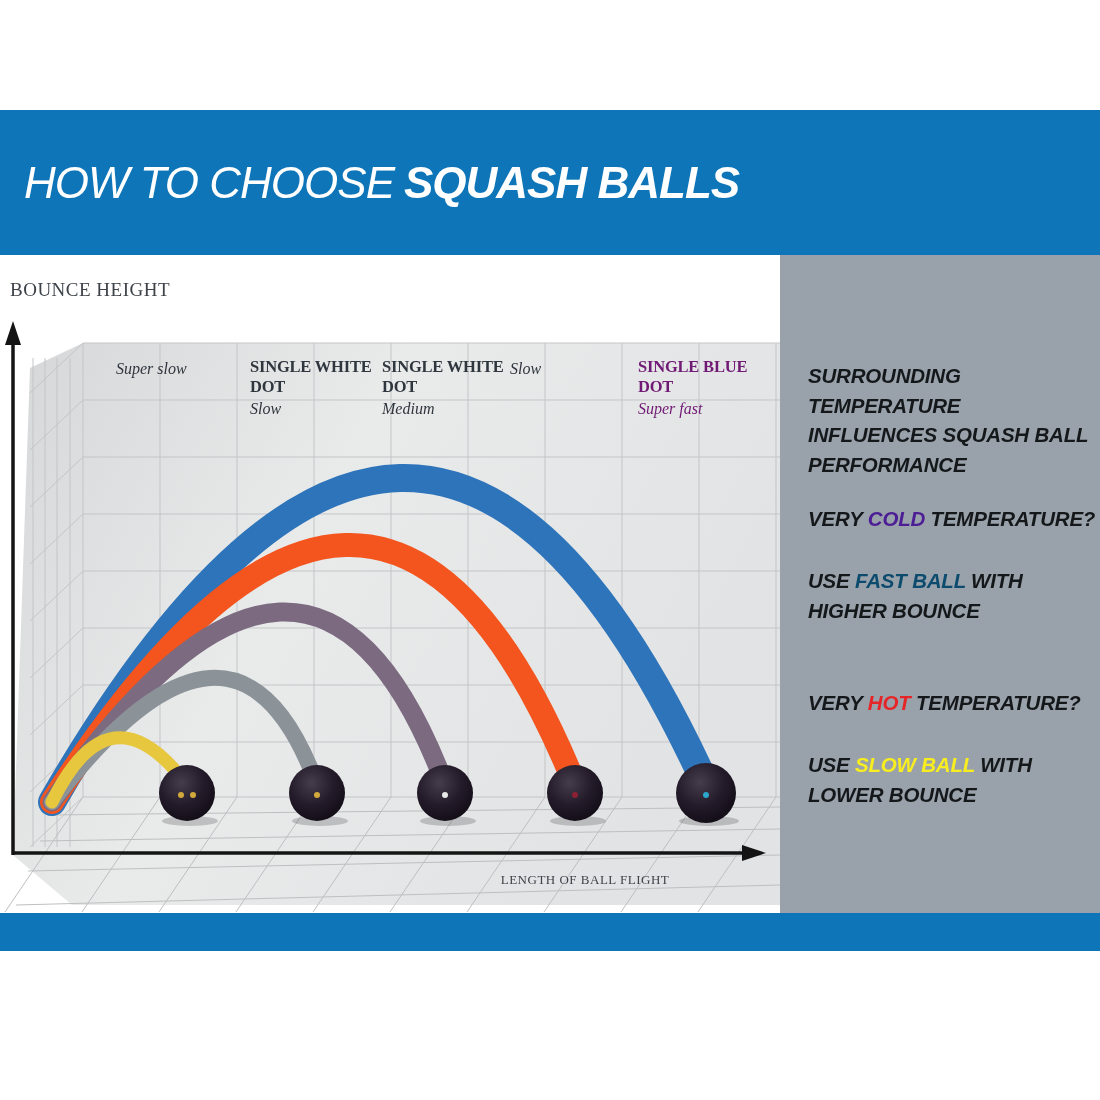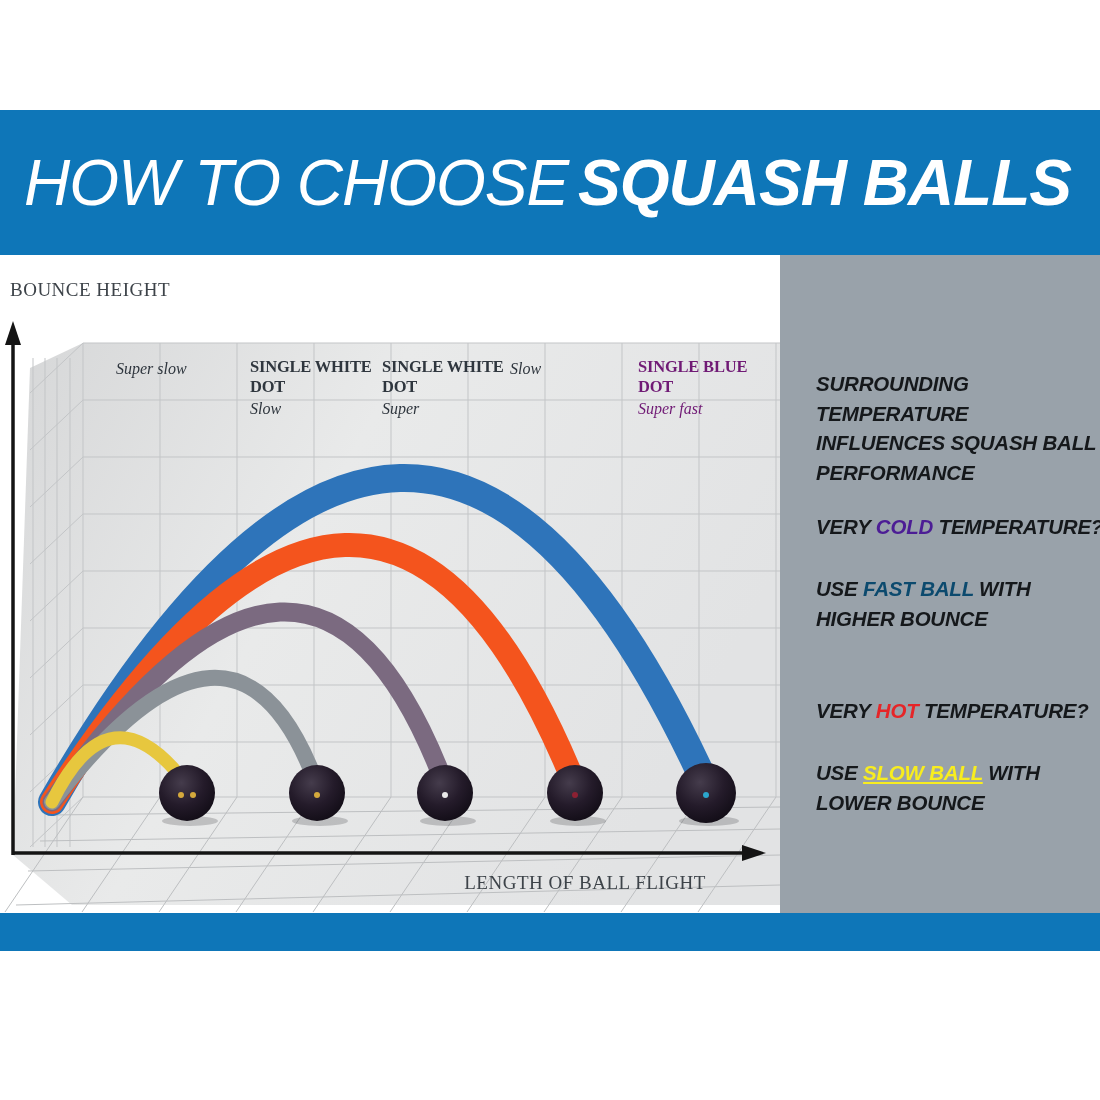--- a/index.html
+++ b/index.html
@@ -1,52 +1,52 @@
 <!DOCTYPE html>
 <html><head>
 <meta charset="utf-8">
 <style>
   html,body{margin:0;padding:0;background:#ffffff;}
   .page{position:relative;width:1100px;height:1100px;background:#ffffff;overflow:hidden;
         font-family:"Liberation Sans",sans-serif;}
   
   .title-bar{position:absolute;left:0;top:110px;width:1100px;height:145px;background:#0e76b8;
              display:flex;align-items:center;}
-  .title-bar h1{margin:0 0 0 24px;color:#ffffff;font-style:italic;font-size:64px;line-height:1;
+  .title-bar h1{margin:0 0 0 24px;color:#ffffff;font-style:italic;font-size:44px;line-height:1;
                 letter-spacing:-1px;white-space:nowrap;}
   .t-light{font-weight:300;}
   .t-bold{font-weight:700;margin-left:10px;}
   
   .content{position:absolute;left:0;top:255px;width:1100px;height:658px;}
   .chart{position:absolute;left:0;top:0;width:780px;height:658px;font-family:Liberation Serif, serif;}
   .chart svg{position:absolute;left:0;top:0;}
   .y-label{position:absolute;left:10px;top:24px;font-size:19px;letter-spacing:.5px;color:#3d4349;}
   .x-label{position:absolute;left:420px;top:617px;width:330px;text-align:center;
-           font-size:19px;letter-spacing:.5px;color:#3d4349;}
+           font-size:13px;letter-spacing:.5px;color:#3d4349;}
   .col-label{position:absolute;top:102px;width:124px;color:#2f363e;}
   .col-name{font-weight:700;font-size:16.5px;line-height:1.2;letter-spacing:-.2px;}
   .col-speed{font-style:italic;font-size:16px;margin-top:3px;}
   
   .grid-line{stroke:#c3c5c7;stroke-width:1;fill:none;}
   .grid-line.floor{stroke:#bdbfc1;}
   .axis{stroke:#141414;stroke-width:3.5;fill:none;}
   .axis-head{fill:#141414;stroke:none;}
   
   .sidebar{position:absolute;left:780px;top:0;width:320px;height:658px;background:#99a2aa;}
   .sb-item{position:absolute;left:20px;width:282px;color:#15181b;font-weight:700;font-style:italic;
-           font-size:20.5px;line-height:1.45;letter-spacing:-.2px;margin:16px;}
+           font-size:20.5px;line-height:1.45;letter-spacing:-.2px;margin:8px;}
   .sb-intro{top:98px;}
   .sb-cold-q{top:241px;width:300px;white-space:nowrap;}
   .sb-cold-a{top:303px;width:252px;}
   .sb-hot-q{top:425px;width:300px;white-space:nowrap;}
   .sb-hot-a{top:487px;width:252px;}
   .w-cold{color:#ffffff;}
   .w-fast{color:#2b3aa0;}
   .w-hot{color:#e62528;}
-  .w-slow{color:#f8ed1f;text-decoration:underline;}
+  .w-slow{color:#f8ed1f;}
   
   .bottom-bar{position:absolute;left:0;top:913px;width:1100px;height:38px;background:#0e76b8;}
 </style>
 </head>
 <body>
 
 <div class="page">
 
   <header class="title-bar" style="background: rgb(14, 118, 184);">
     <h1><span class="t-light">HOW TO CHOOSE</span><span class="t-bold">SQUASH BALLS</span></h1>
@@ -122,21 +122,21 @@
       <div id="col-labels">
           <div class="col-label" style="left: 116px; color: rgb(47, 54, 62);">
             <div class="col-speed">Super slow</div>
           </div>
           <div class="col-label" style="left: 250px; color: rgb(47, 54, 62);">
             <div class="col-name">SINGLE WHITE DOT</div>
             <div class="col-speed">Slow</div>
           </div>
           <div class="col-label" style="left: 382px; color: rgb(47, 54, 62);">
             <div class="col-name">SINGLE WHITE DOT</div>
-            <div class="col-speed">Super</div>
+            <div class="col-speed">Medium</div>
           </div>
           <div class="col-label" style="left: 510px; color: rgb(47, 54, 62);">
             <div class="col-speed">Slow</div>
           </div>
           <div class="col-label" style="left: 638px; color: #701a75;">
             <div class="col-name">SINGLE BLUE DOT</div>
             <div class="col-speed">Super fast</div>
           </div>
         </div>
 

